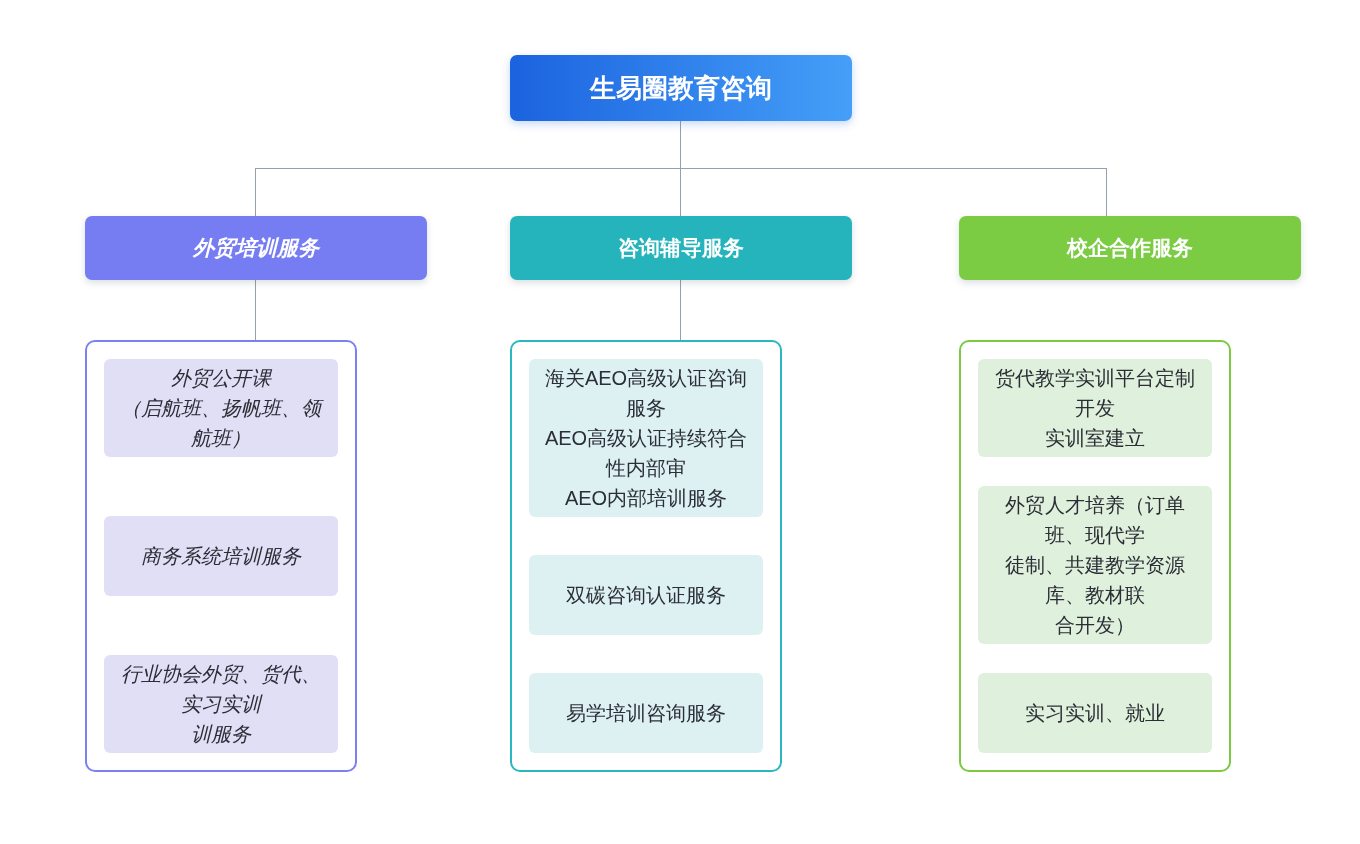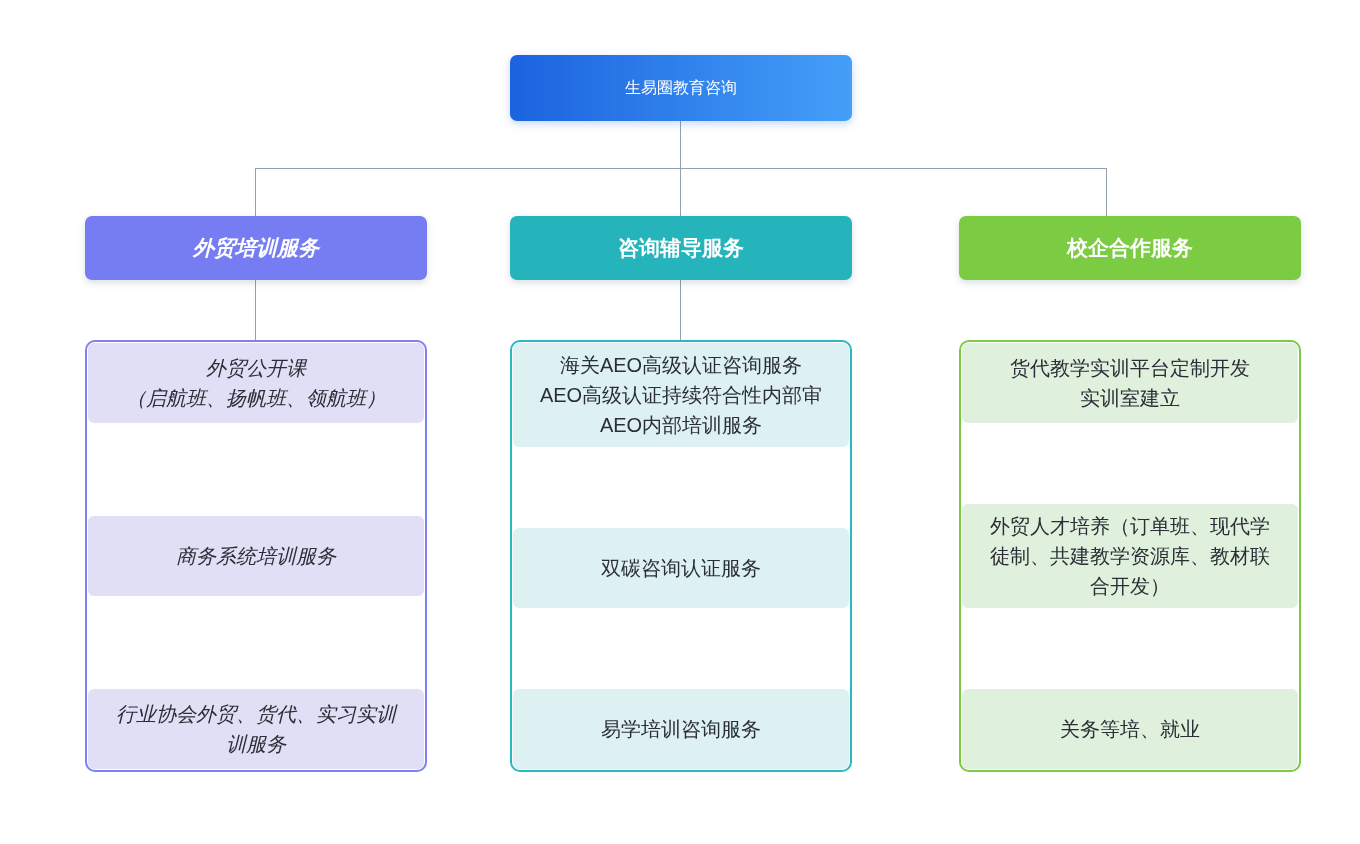--- a/index.html
+++ b/index.html
@@ -11,38 +11,38 @@
   .canvas { position: relative; width: 1360px; height: 844px; background: #ffffff; }
 
   .conn { position: absolute; background: #94A0AB; }
   .conn.v { width: 1px; }
   .conn.h { height: 1px; }
 
   .node-root {
     position: absolute; left: 510px; top: 55px; width: 342px; height: 66px;
     border-radius: 7px;
     display: flex; align-items: center; justify-content: center;
-    color: #ffffff; font-size: 16px; font-weight: normal;
+    color: #ffffff; font-size: 26px; font-weight: bold;
     box-shadow: 0 3px 8px rgba(30, 100, 220, 0.25);
   }
 
   .branch-header {
     position: absolute; top: 216px; width: 342px; height: 64px;
     border-radius: 7px; background: var(--header-bg, #888);
     display: flex; align-items: center; justify-content: center;
     color: #ffffff; font-size: 21px; font-weight: bold;
     box-shadow: 0 3px 7px rgba(60, 70, 90, 0.18);
   }
 
   .branch-panel {
-    position: absolute; top: 340px; width: 342px; height: 432px;
+    position: absolute; top: 340px; width: 272px; height: 432px;
     background: #ffffff;
     border: 2px solid var(--border, #888);
     border-radius: 10px;
-    padding: 1px;
+    padding: 17px;
     display: flex; flex-direction: column; justify-content: space-between;
   }
 
   .service-item {
     background: var(--item-bg, #eee);
     border-radius: 6px;
     min-height: 80px;
     display: flex; align-items: center; justify-content: center;
     text-align: center;
     font-size: 20px; line-height: 1.5; color: #2b2e36;
@@ -88,16 +88,16 @@
     <div class="service-item">易学培训咨询服务</div>
   </div>
 
   <div class="branch-header col-2" style="--header-bg: #7BCB43; --border: #7CC943; --item-bg: #DFF0DC;">校企合作服务</div>
   <div class="branch-panel col-2" style="--header-bg: #7BCB43; --border: #7CC943; --item-bg: #DFF0DC;">
     <div class="service-item">货代教学实训平台定制开发
 实训室建立</div>
     <div class="service-item tall">外贸人才培养（订单班、现代学
 徒制、共建教学资源库、教材联
 合开发）</div>
-    <div class="service-item">关务等培、就业</div>
+    <div class="service-item">实习实训、就业</div>
   </div>
 
 </div>
 
 </body></html>

